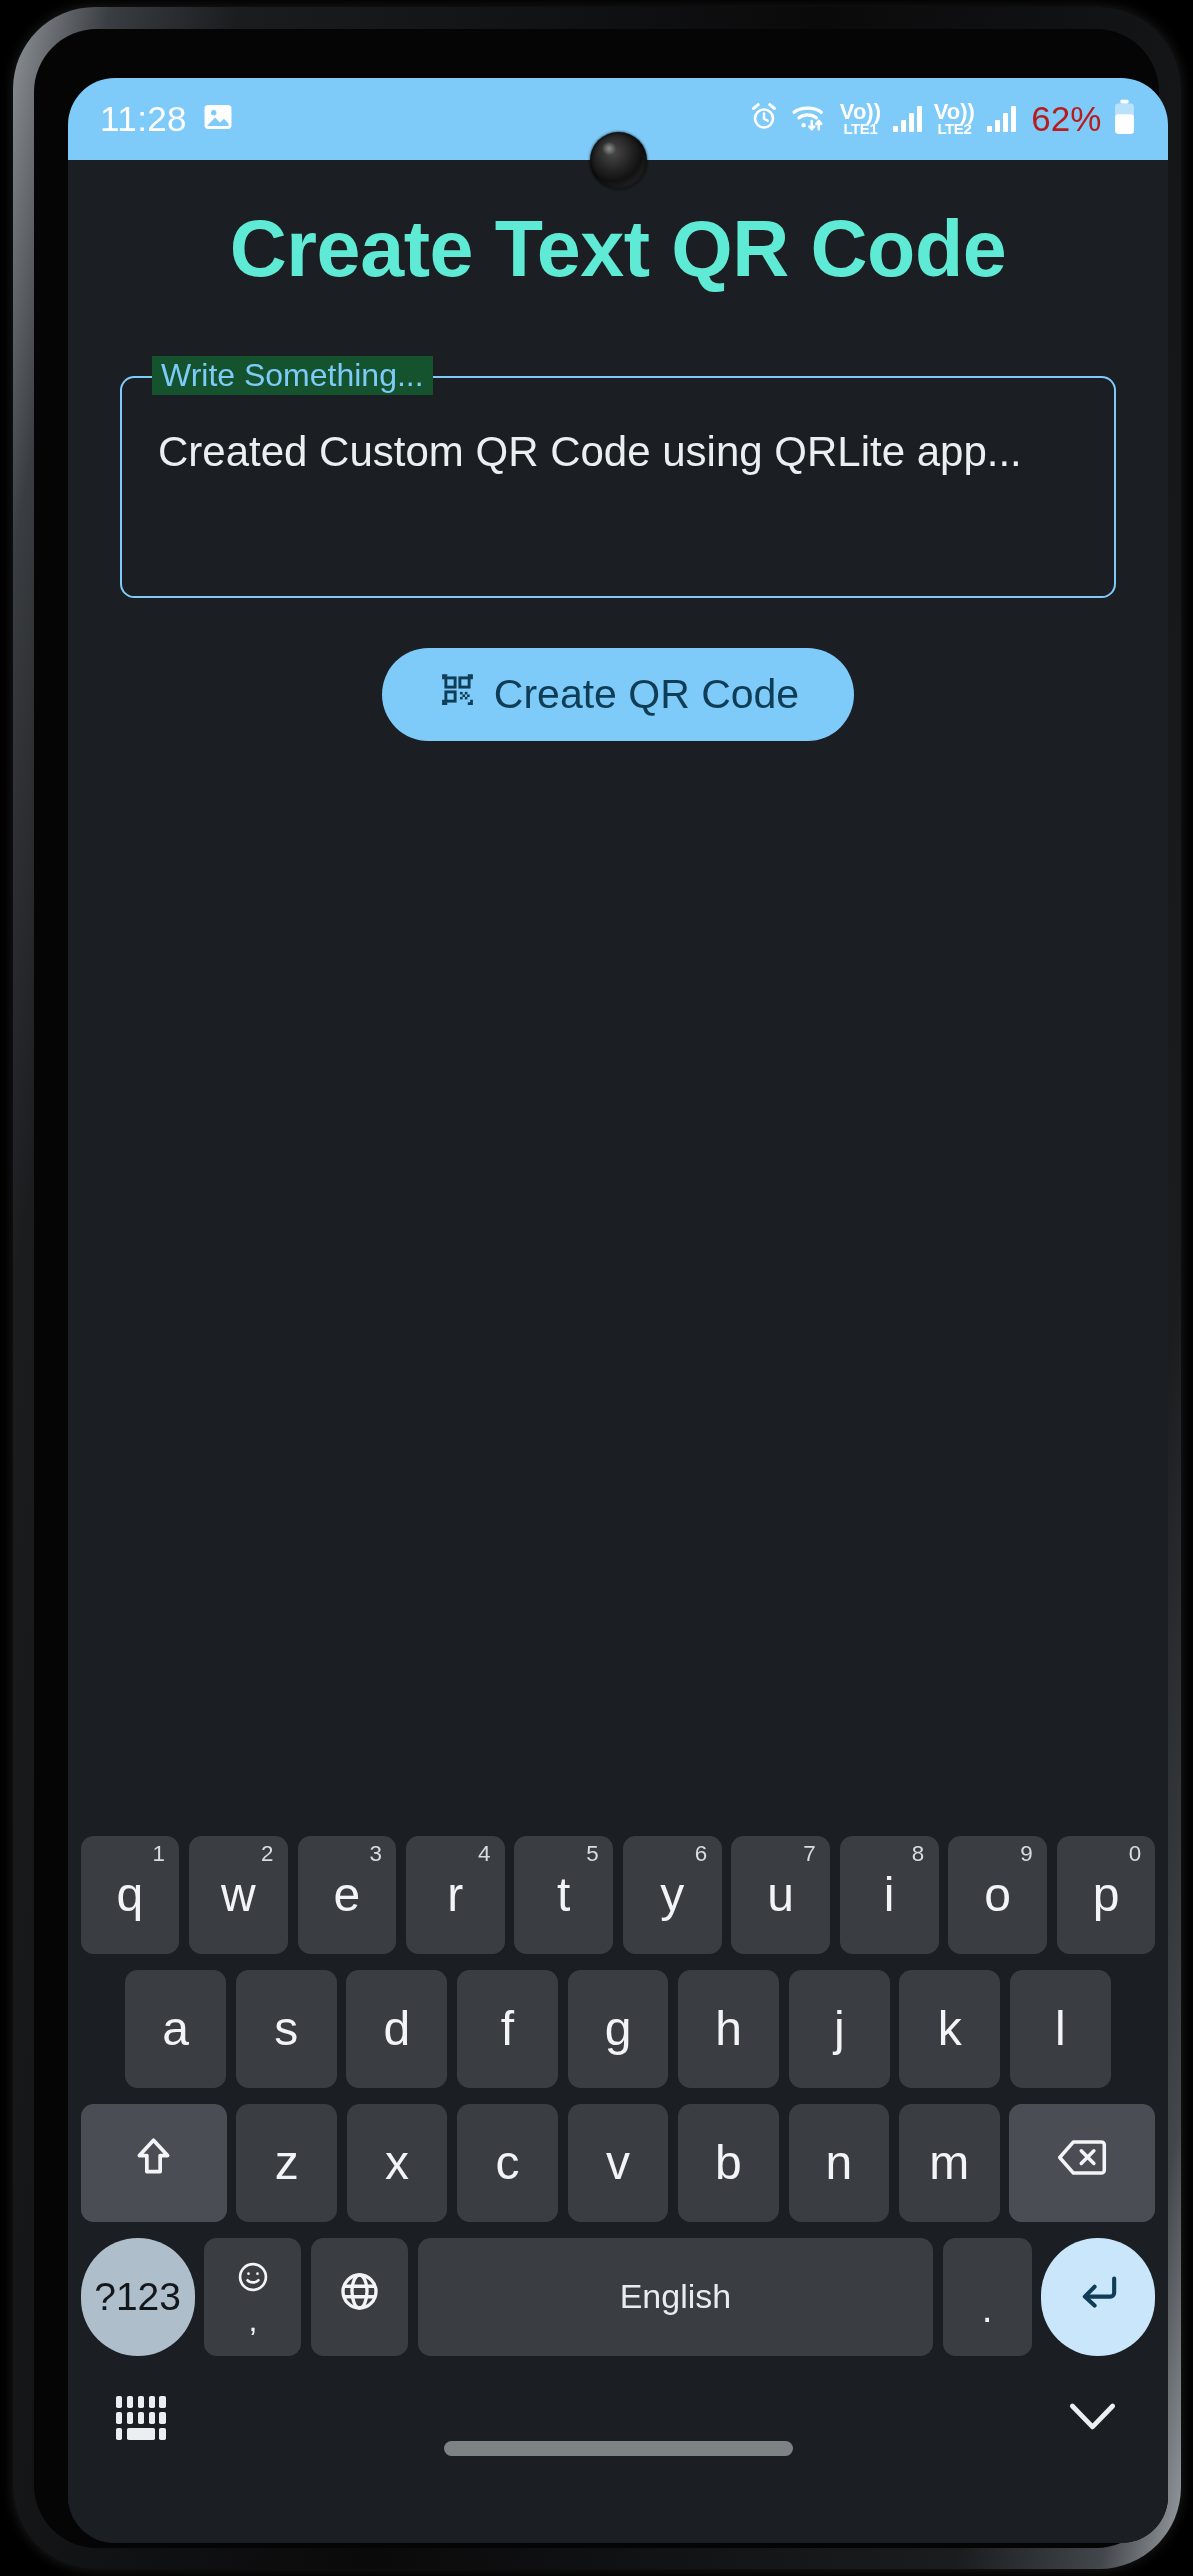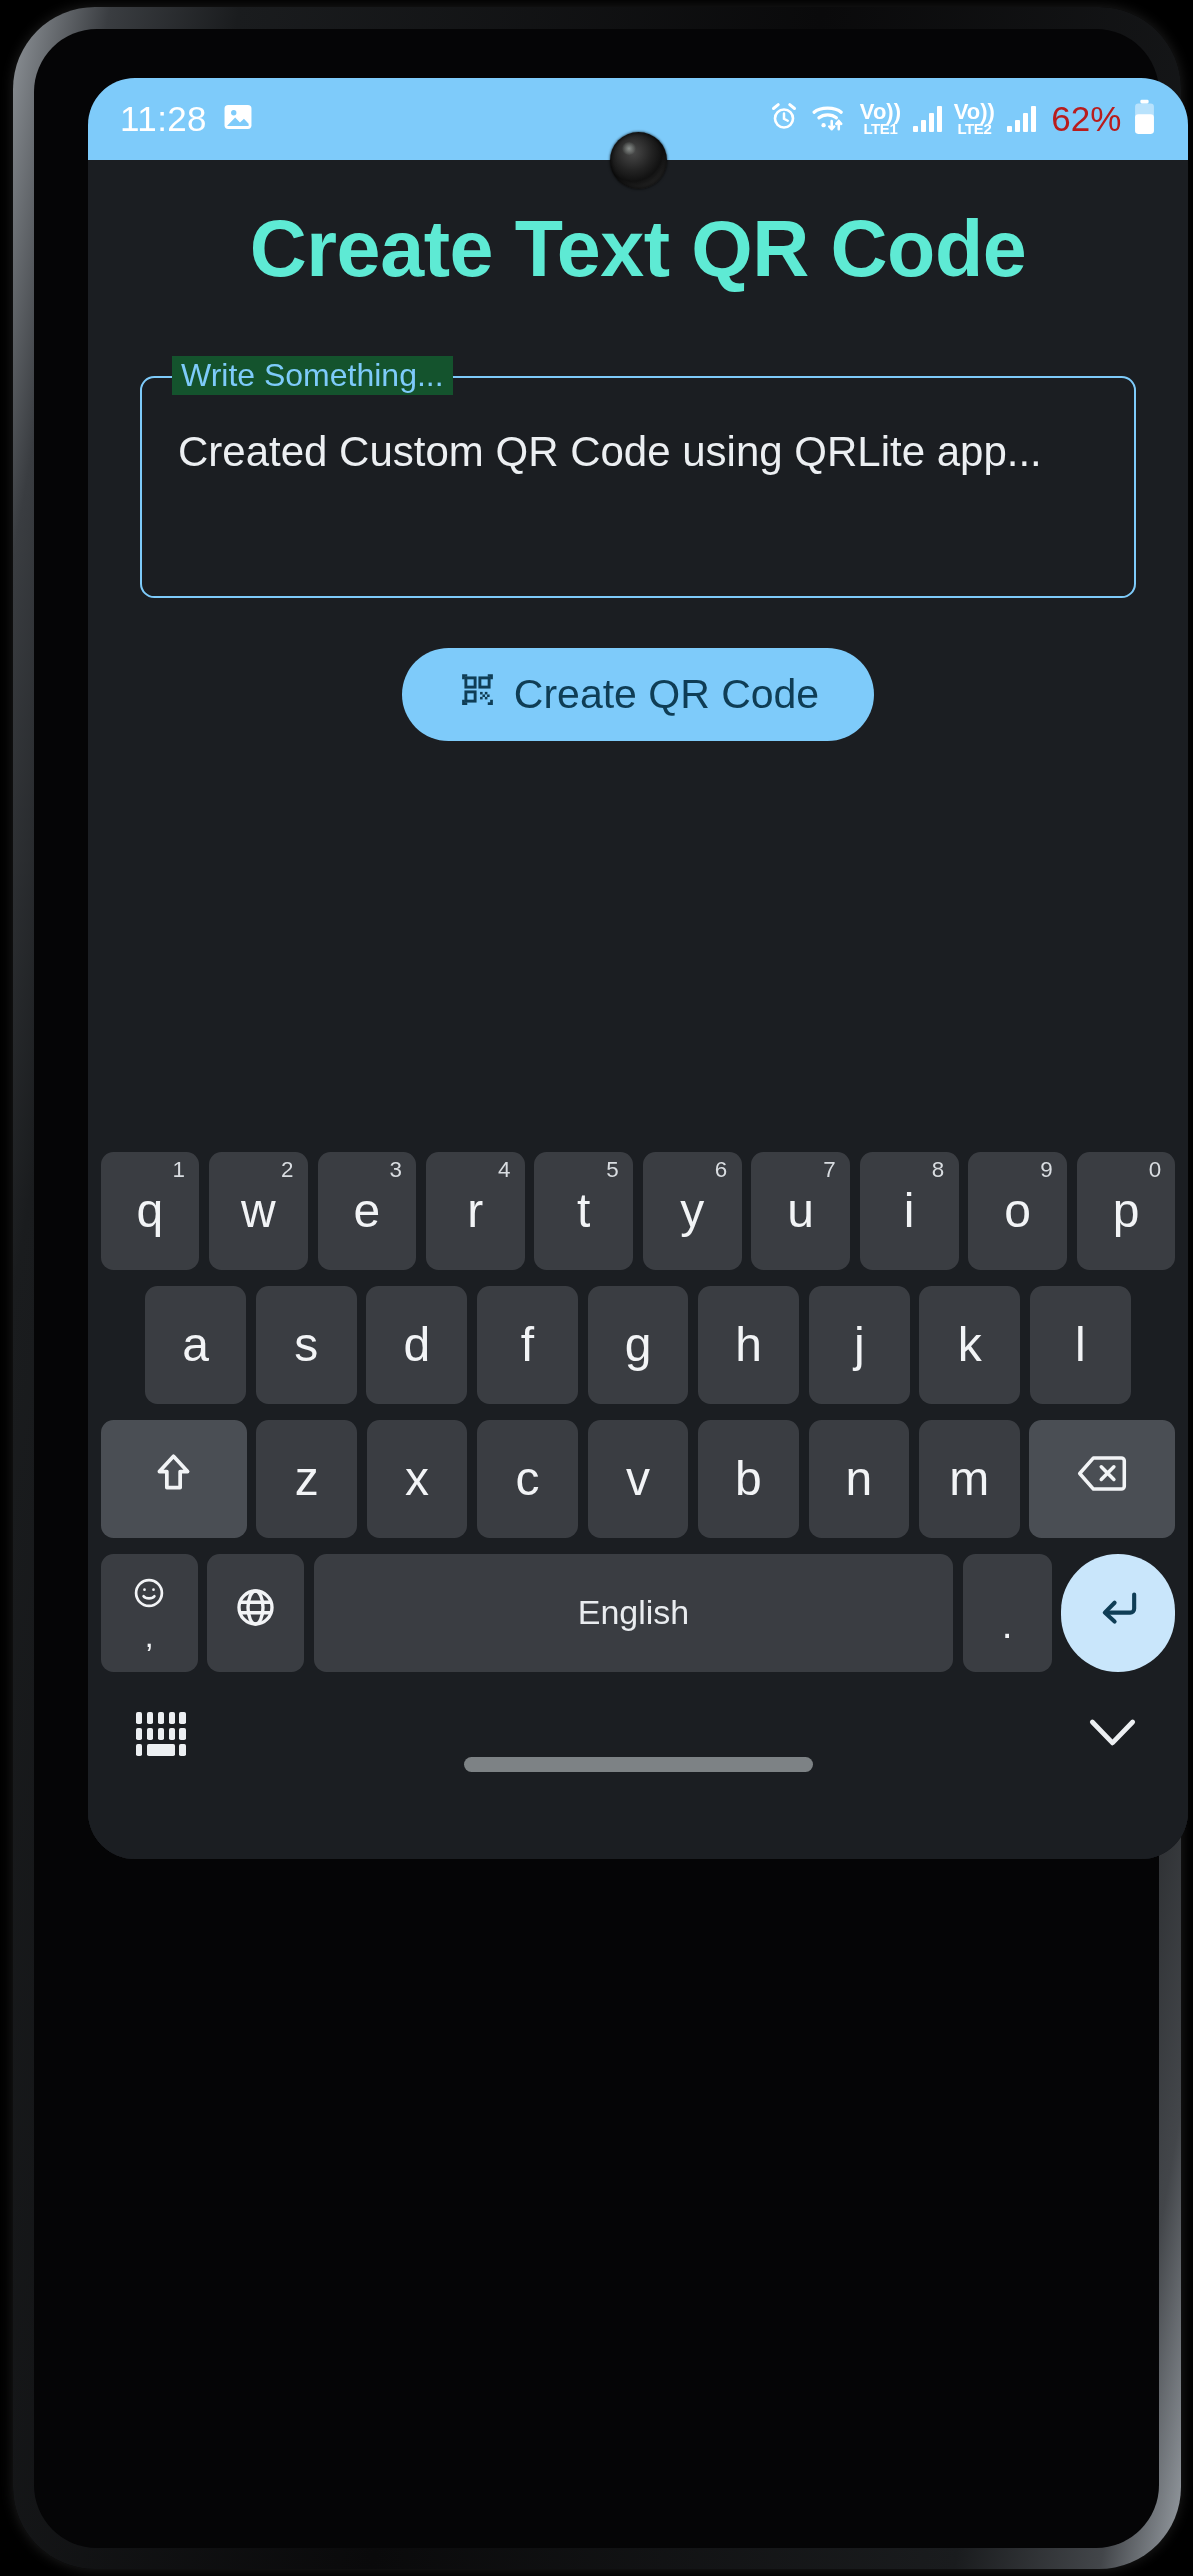--- a/index.html
+++ b/index.html
@@ -20,25 +20,24 @@
     box-shadow: 0 0 12.5px rgba(255,255,255,0.12);
   }
   .phone-inner {
     position: absolute;
     left: 21.5px; top: 21.5px; width: 1125px; height: 2519px;
     border-radius: 63px;
     background: #050506;
   }
   .screen {
     position: absolute;
-    left: 34px; top: 49px; width: 1100px; height: 1781px;
+    left: 34px; top: 49px; width: 1100px; height: 2465px;
     border-radius: 47px;
     background: #1b1e22;
     overflow: hidden;
-    margin-left: 20px;
   }
 
   
   .statusbar {
     position: absolute; left: 0; top: 0; width: 100%; height: 82px;
     background: #7ecbfa;
     display: flex; align-items: center;
     padding: 0 32px;
   }
   .sb-left { display: flex; align-items: center; gap: 14.3px; }
@@ -371,20 +370,21 @@
                 <span>
                   <svg width="52" height="45" viewBox="0 0 28 22" fill="none" stroke="#f2f4f6" stroke-width="1.9" stroke-linejoin="round" stroke-linecap="round">
                     <path d="M9.4 2.6 H24.4 A1.6 1.6 0 0 1 26 4.2 V17.8 A1.6 1.6 0 0 1 24.4 19.4 H9.4 L2 11 Z"></path>
                     <path d="M13.6 7.4 L20.4 14.2 M20.4 7.4 L13.6 14.2"></path>
                   </svg>
                 </span>
               </div>
             </div>
 
             <div class="kb-row bottom">
+              <div class="key sym">?123</div>
               <div class="key emoji">
                 <span class="em-top">
                   <svg width="36" height="36" viewBox="0 0 24 24" fill="none" stroke="#f2f4f6" stroke-width="1.8">
                     <circle cx="12" cy="12" r="8.6"></circle>
                     <circle cx="9" cy="9.8" r="0.9" fill="#f2f4f6" stroke="none"></circle>
                     <circle cx="15" cy="9.8" r="0.9" fill="#f2f4f6" stroke="none"></circle>
                     <path d="M8.4 14.2 C9.8 16.1 14.2 16.1 15.6 14.2" stroke-linecap="round"></path>
                   </svg>
                 </span>
                 <span class="em-bot">,</span>

